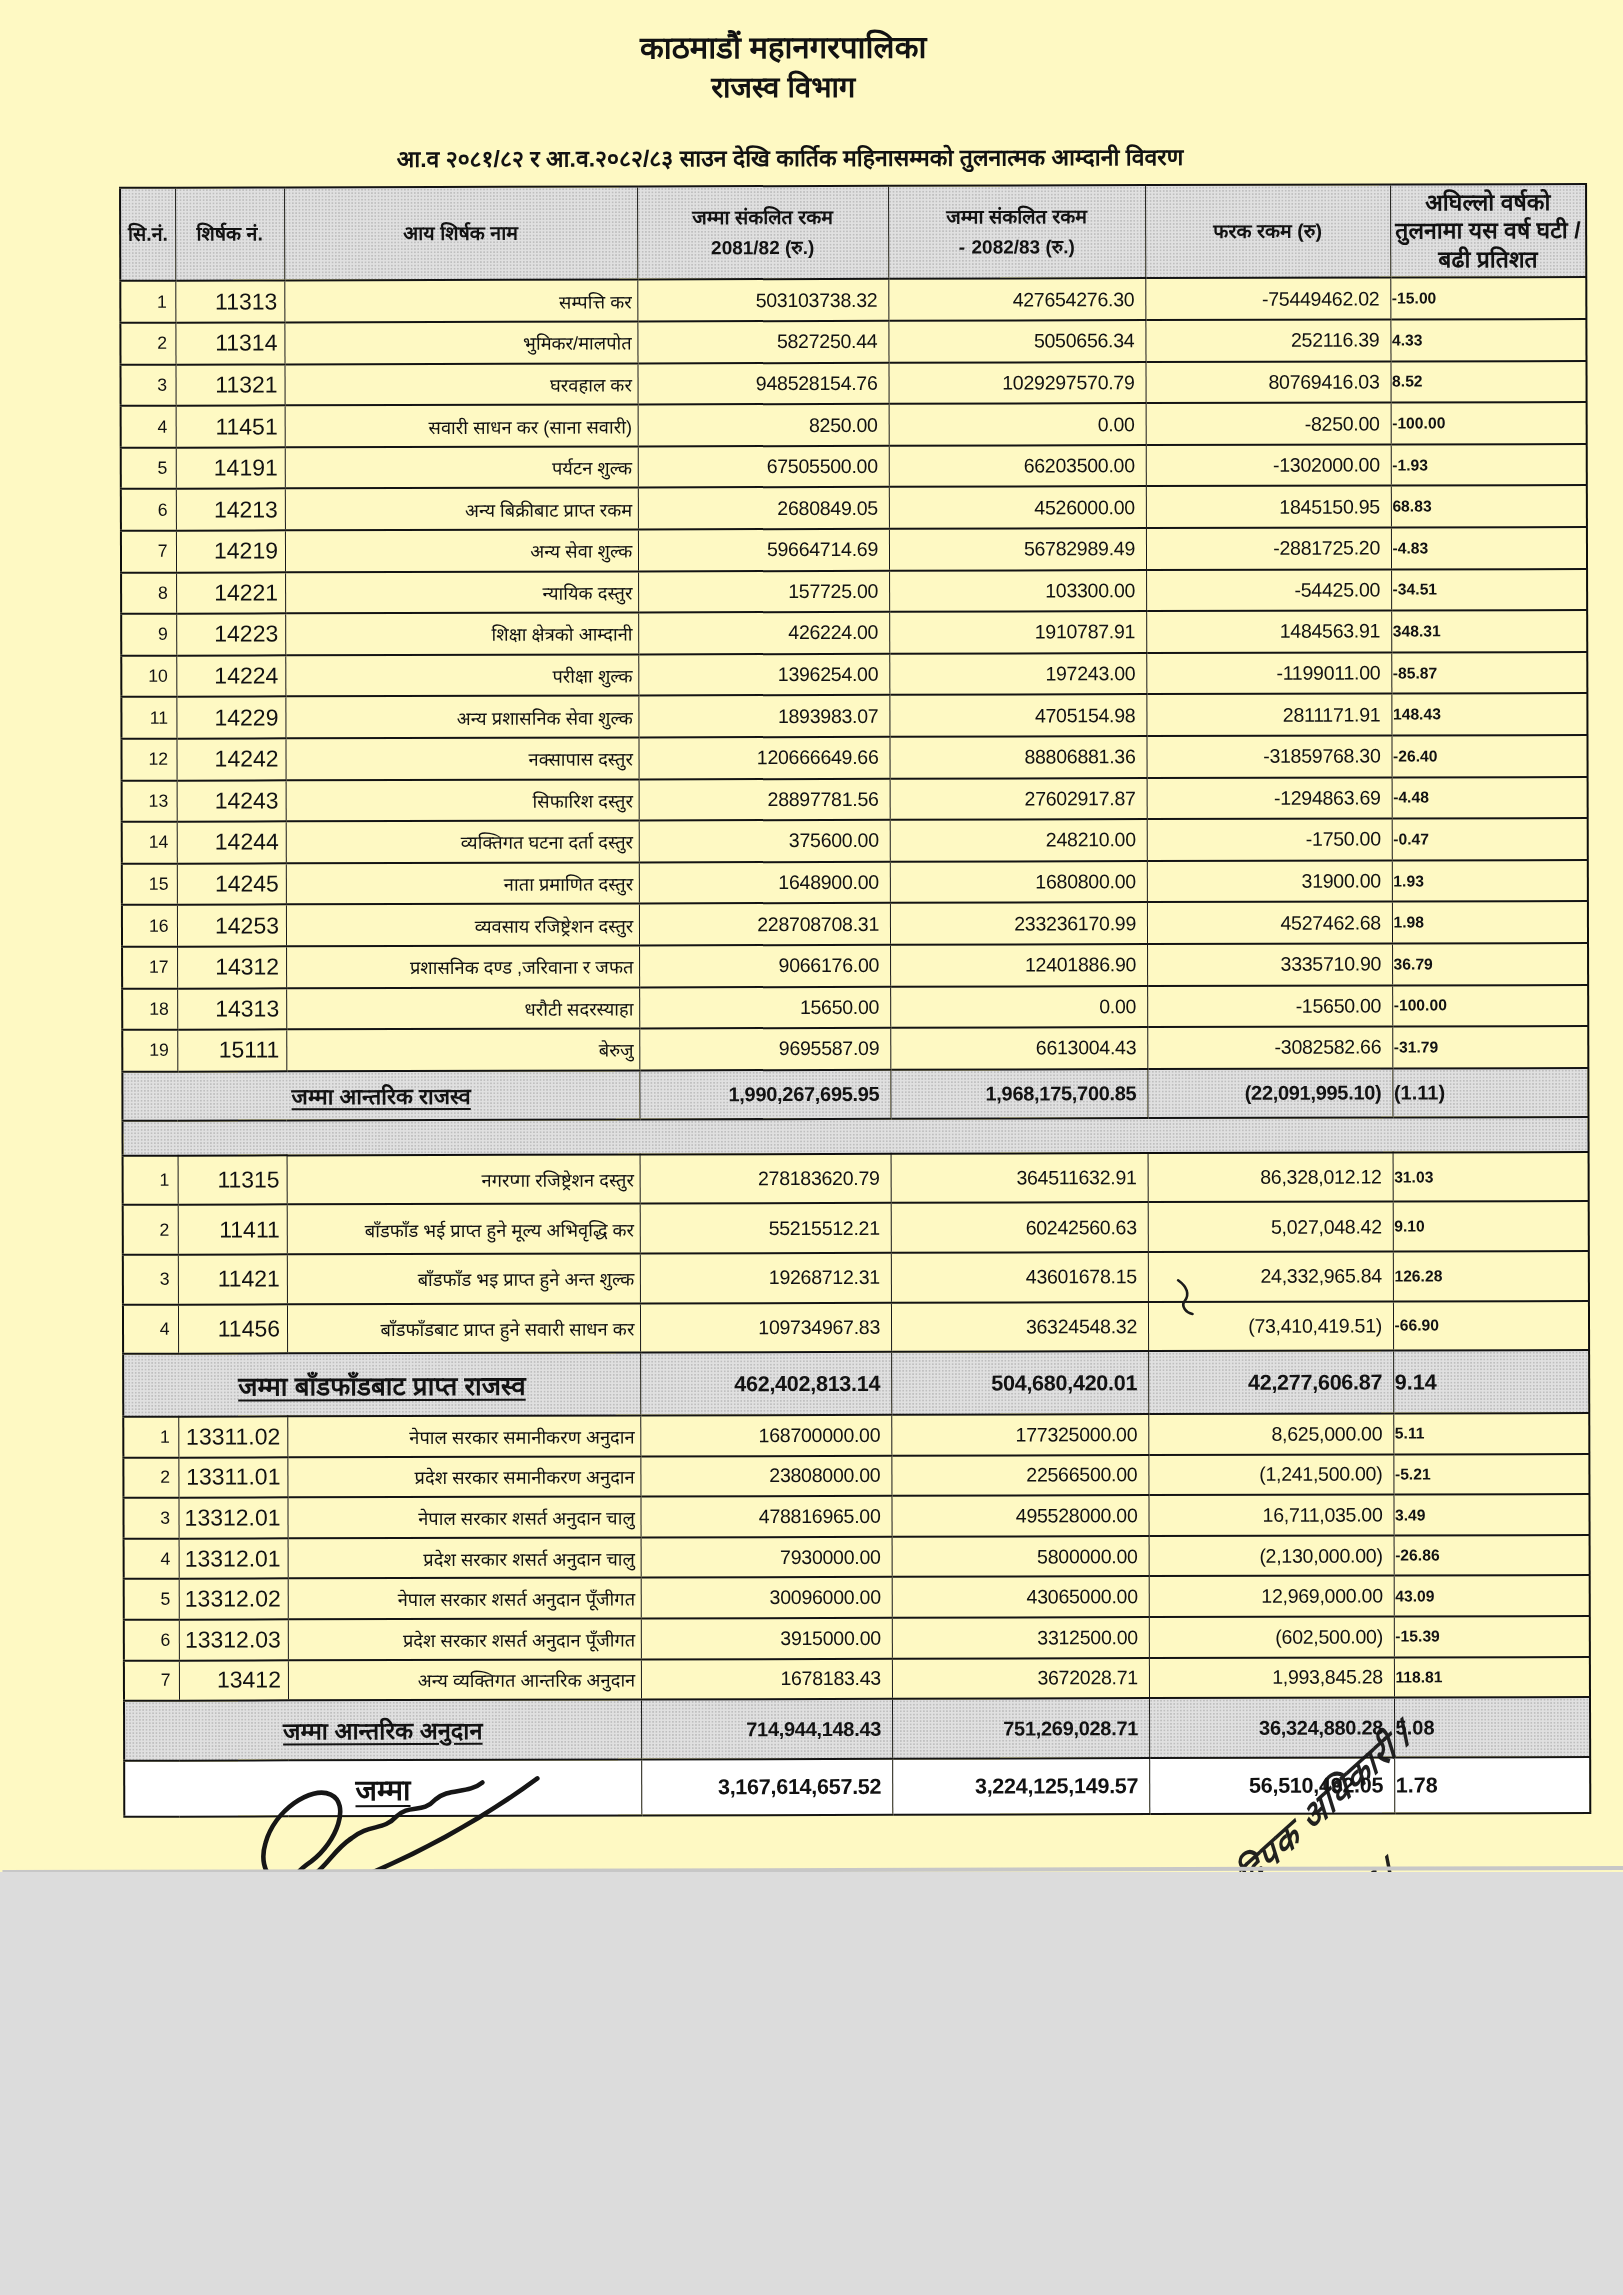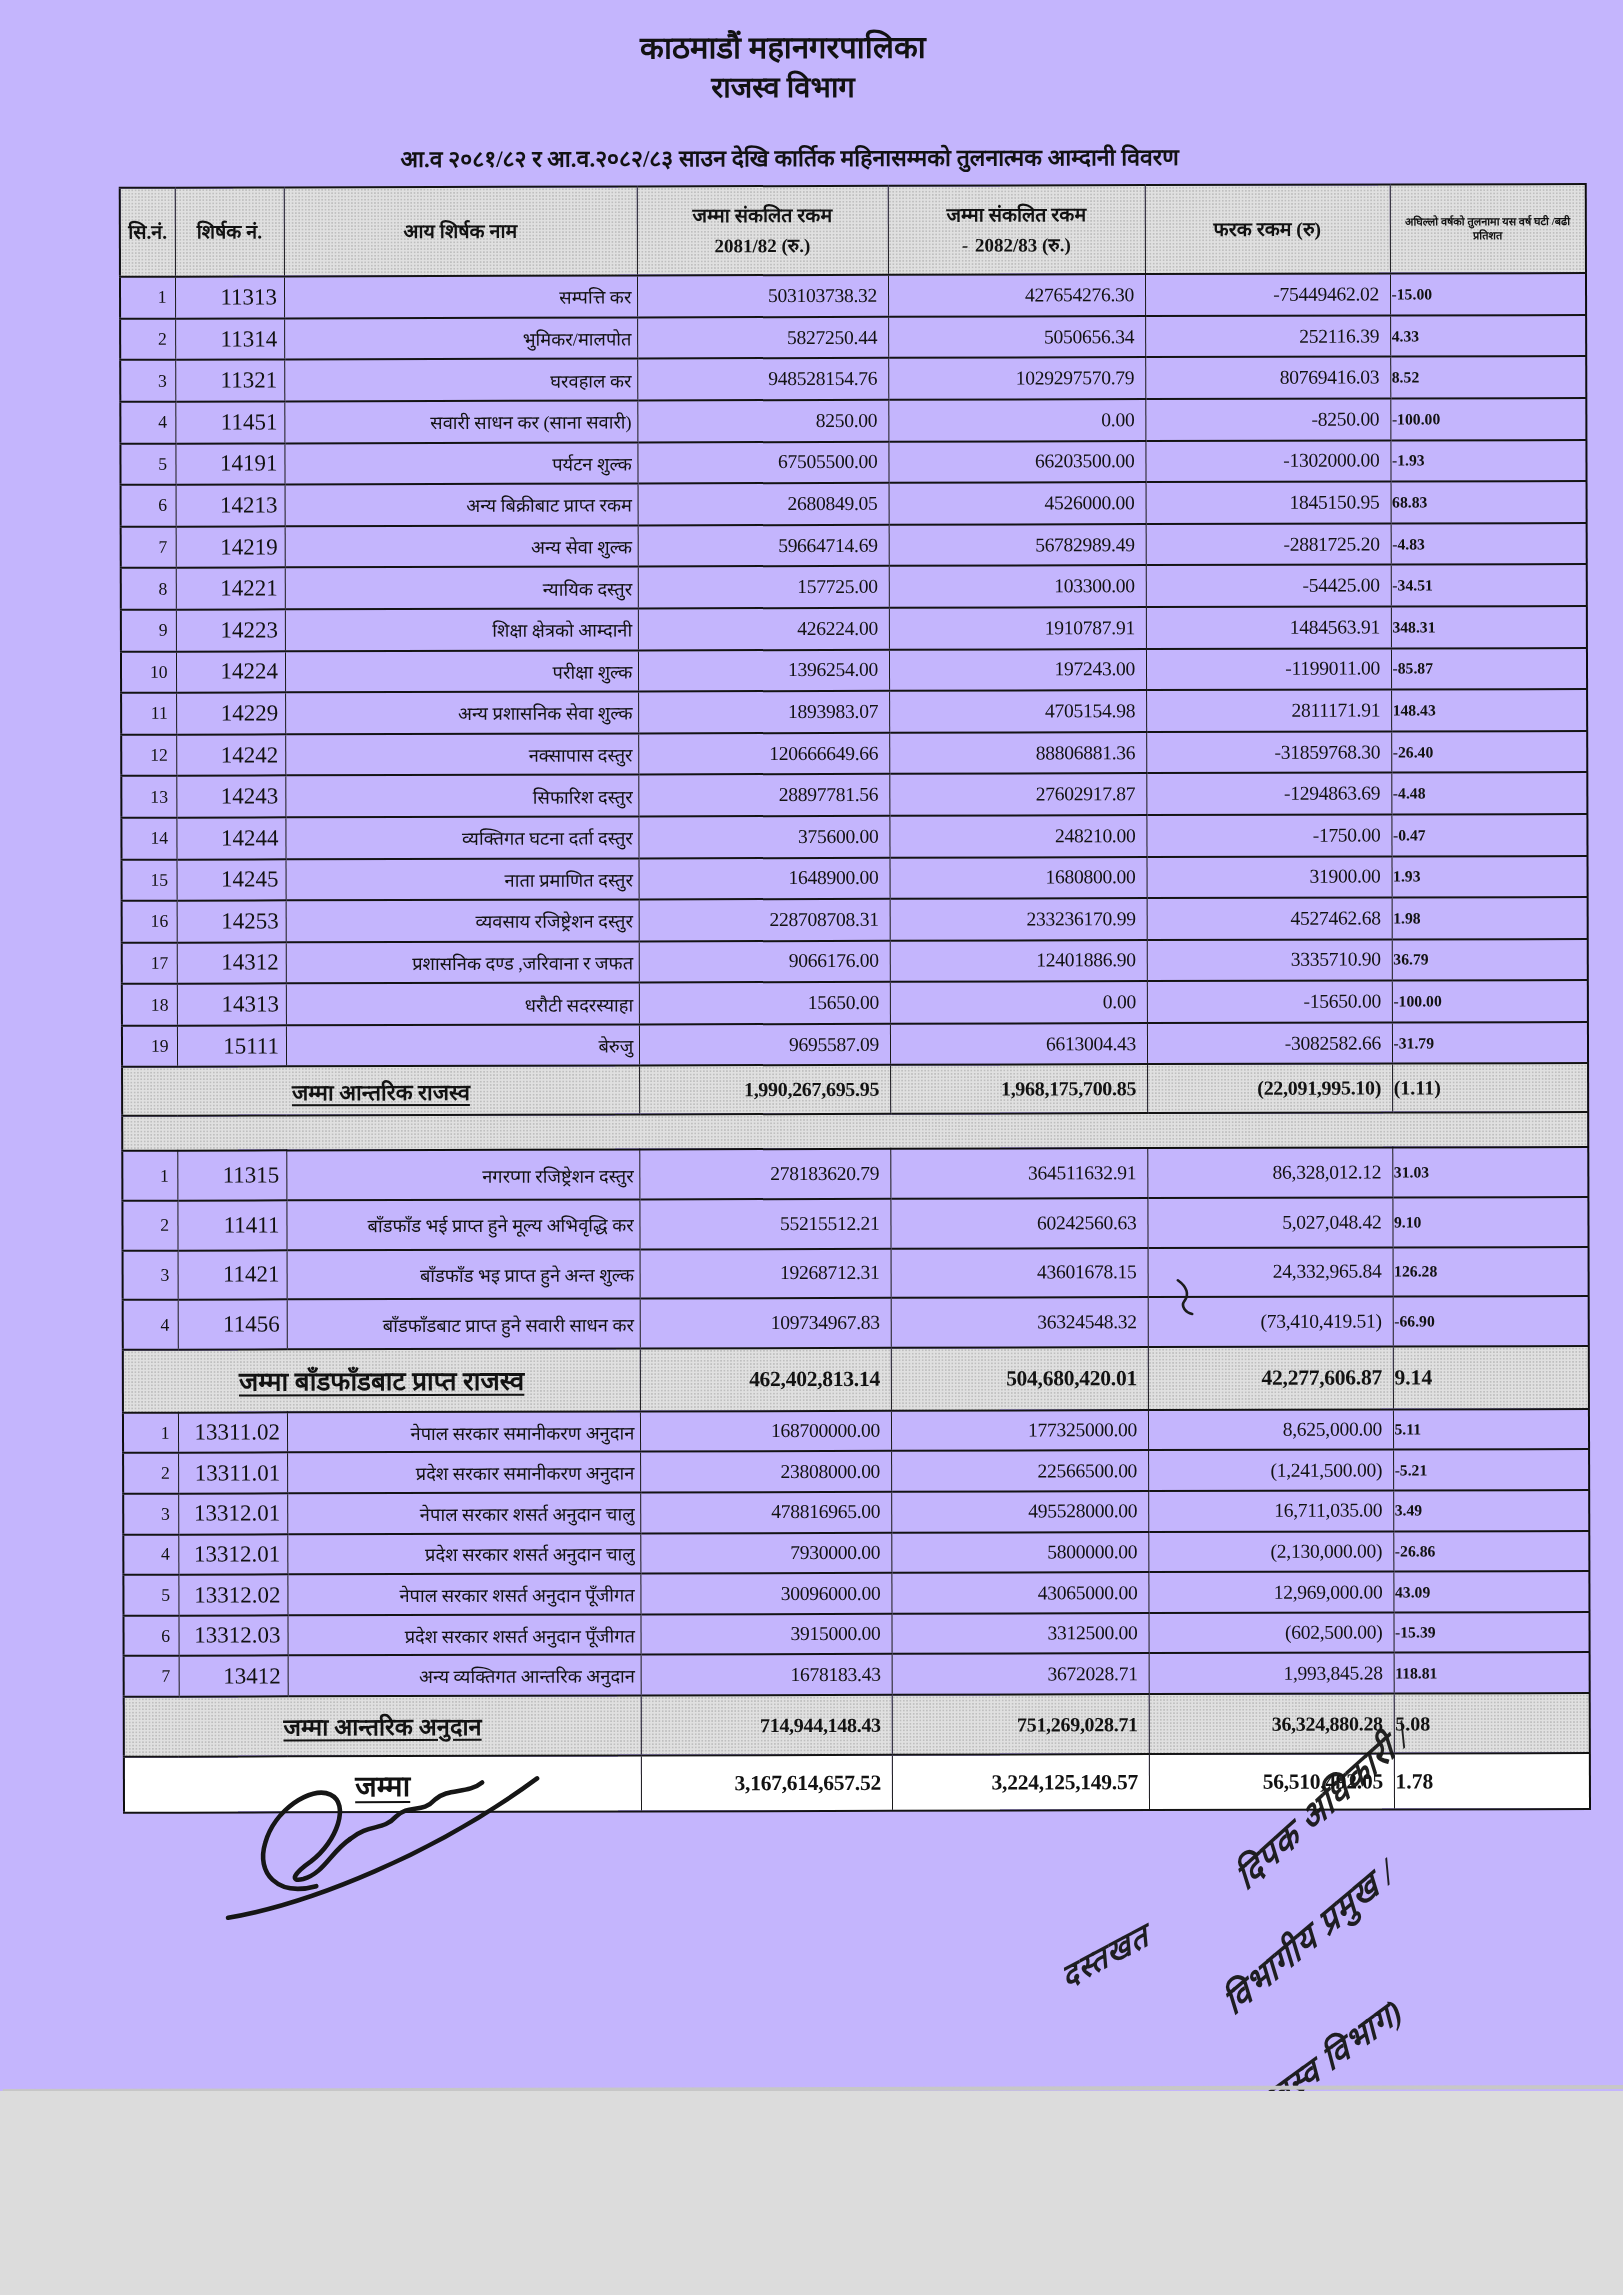--- a/index.html
+++ b/index.html
@@ -1,35 +1,35 @@
 <!DOCTYPE html>
 <html style="font-size:10.5px"><head>
 <meta charset="utf-8">
 <style>
   html,body{margin:0;padding:0;background:#dcdcdc;}
-  .sheet{position:relative;width:1623px;height:2091px;background:#c4b5fd;
-    font-family:Liberation Serif, serif;color:#121212;overflow:hidden;}
+  .sheet{position:relative;width:1623px;height:1872px;background:#fef9c3;
+    font-family:Liberation Sans, sans-serif;color:#121212;overflow:hidden;}
   .content{position:absolute;inset:0;transform:rotate(-0.15deg);}
   .title-block{position:absolute;top:29px;left:0;width:1571px;text-align:center;}
   .title-main{font-size:31px;font-weight:bold;margin:0;line-height:1.25;}
   .title-sub{font-size:29px;font-weight:bold;margin:2.6px 0 0 0;line-height:1.2;}
   .subtitle{position:absolute;top:141px;left:0;width:1584px;text-align:center;
     font-size:23px;font-weight:bold;}
 
   table.rev{position:absolute;left:121px;top:185px;width:1466px;
     border-collapse:collapse;table-layout:fixed;}
   .rev td,.rev th{border:1.3px solid #1a1a1a;border-top:2px solid #141414;
     border-bottom:2px solid #141414;overflow:hidden;vertical-align:middle;}
   .rev{border:2.6px solid #0e0e0e;}
   .halftone{background-color:#e0e0e0;
     background-image:radial-gradient(circle,#bfbfbf 0.7px,rgba(0,0,0,0) 0.9px);
     background-size:3.3px 3.3px;}
   thead th{height:82px;font-size:19.6px;font-weight:bold;text-align:center;
     padding:2.6px 3.9px;line-height:1.3;}
-  thead th.pct-head{font-size:11px;line-height:1.25;}
+  thead th.pct-head{font-size:23px;line-height:1.25;}
   thead .sub-line{display:block;font-size:19px;margin-top:5.2px;}
   thead .hand-mark{font-weight:bold;font-style:italic;margin-right:6.5px;}
 
   .c0{text-align:right;padding-right:7.9px;font-size:17.7px;}
   .c1{text-align:right;padding-right:6.5px;font-size:23px;}
   .c2{text-align:right;padding:1.3px 5.2px;font-size:18.3px;}
   .c3,.c4,.c5{text-align:right;padding-right:10.5px;font-size:19.6px;letter-spacing:-0.3px;}
   .c6{padding-right:9.2px;font-size:15.7px;font-weight:bold;}
 
   .sec0 td{height:37px;}

